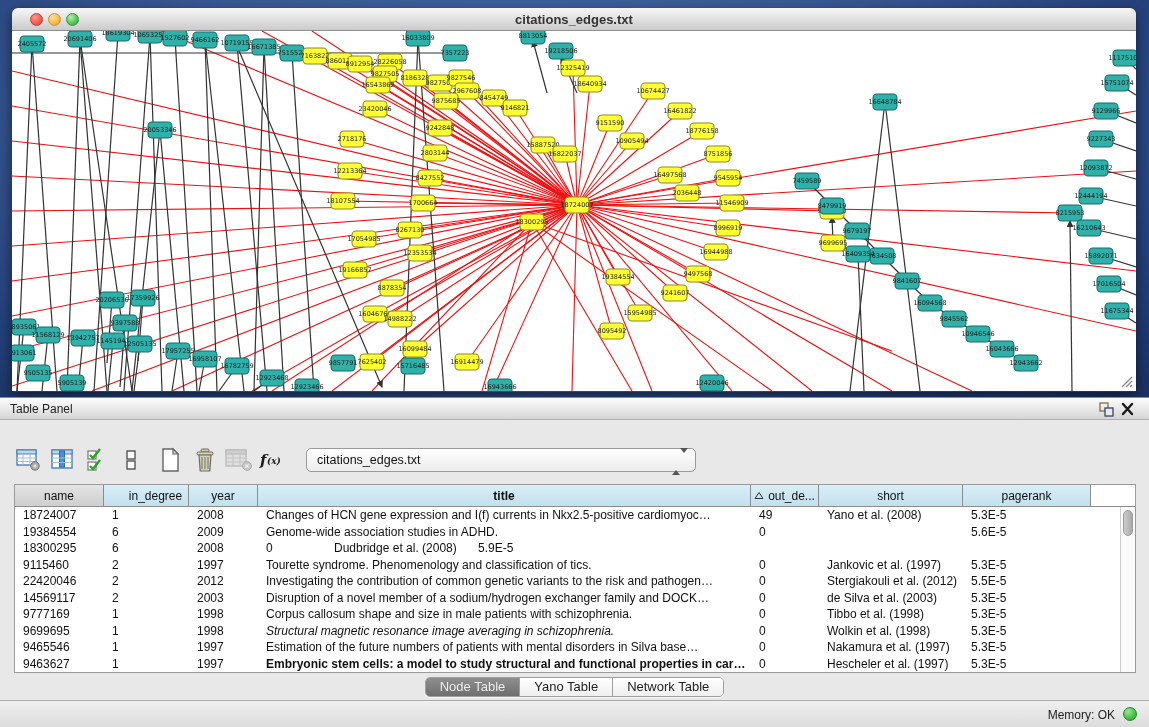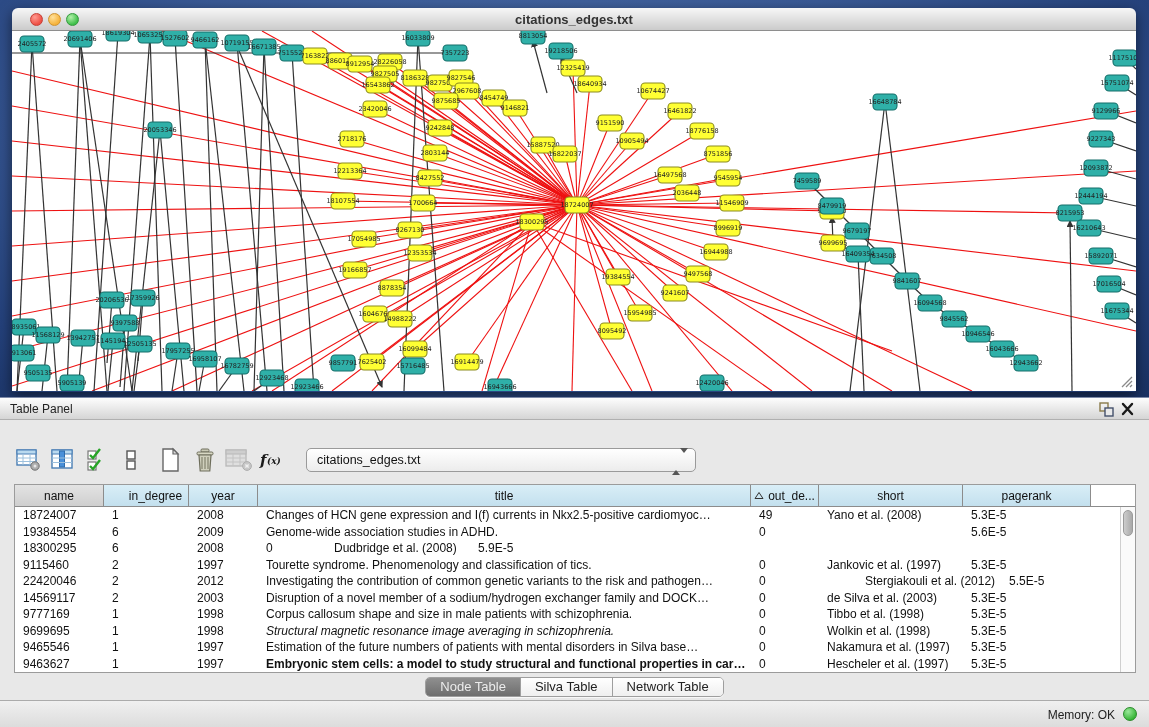--- a/index.html
+++ b/index.html
@@ -795,21 +795,21 @@
       <div class="thead" id="thead">
           <div class="th sel" style="width: 89px;">
             <span>name</span>
           </div>
           <div class="th" style="width: 85px; padding-left: 19px;">
             <span>in_degree</span>
           </div>
           <div class="th" style="width: 69px;">
             <span>year</span>
           </div>
-          <div class="th" style="width: 493px;">
+          <div class="th" style="width: 493px; font-weight: bold;">
             <span>title</span>
           </div>
           <div class="th" style="width: 68px;">
             <svg width="10" height="9" class="sort-tri">
               <path d="M5,1.5 L9,7.5 H1 z" fill="none" stroke="#333" stroke-width="1"></path>
             </svg>
             <span>out_de...</span>
           </div>
           <div class="th" style="width: 144px;">
             <span>short</span>
@@ -854,21 +854,21 @@
             <div class="td" style="width: 68px;">0</div>
             <div class="td" style="width: 144px;">Jankovic et al. (1997)</div>
             <div class="td" style="width: 128px;">5.3E-5</div>
           </div>
           <div class="trow">
             <div class="td" style="width: 89px;">22420046</div>
             <div class="td" style="width: 85px;">2</div>
             <div class="td" style="width: 69px;">2012</div>
             <div class="td" style="width: 493px;">Investigating the contribution of common genetic variants to the risk and pathogen…</div>
             <div class="td" style="width: 68px;">0</div>
-            <div class="td" style="width: 144px; margin-left: 38px;">Stergiakouli et al. (2012)</div>
+            <div class="td" style="width: 144px;">Stergiakouli et al. (2012)</div>
             <div class="td" style="width: 128px;">5.5E-5</div>
           </div>
           <div class="trow">
             <div class="td" style="width: 89px;">14569117</div>
             <div class="td" style="width: 85px;">2</div>
             <div class="td" style="width: 69px;">2003</div>
             <div class="td" style="width: 493px;">Disruption of a novel member of a sodium/hydrogen exchanger family and DOCK…</div>
             <div class="td" style="width: 68px;">0</div>
             <div class="td" style="width: 144px;">de Silva et al. (2003)</div>
             <div class="td" style="width: 128px;">5.3E-5</div>
@@ -912,21 +912,21 @@
           <div class="vsb">
             <div class="thumb"></div>
           </div>
       </div>
     </div>
   </div>
 
   <div class="tabbar">
     <div class="seg" id="seg">
         <div class="tab active">Node Table</div>
-        <div class="tab">Silva Table</div>
+        <div class="tab">Yano Table</div>
         <div class="tab">Network Table</div>
       </div>
   </div>
 
   <div class="statusbar">
     <span class="mem">Memory: OK</span>
     <span class="dot"></span>
   </div>
 
 </div>

